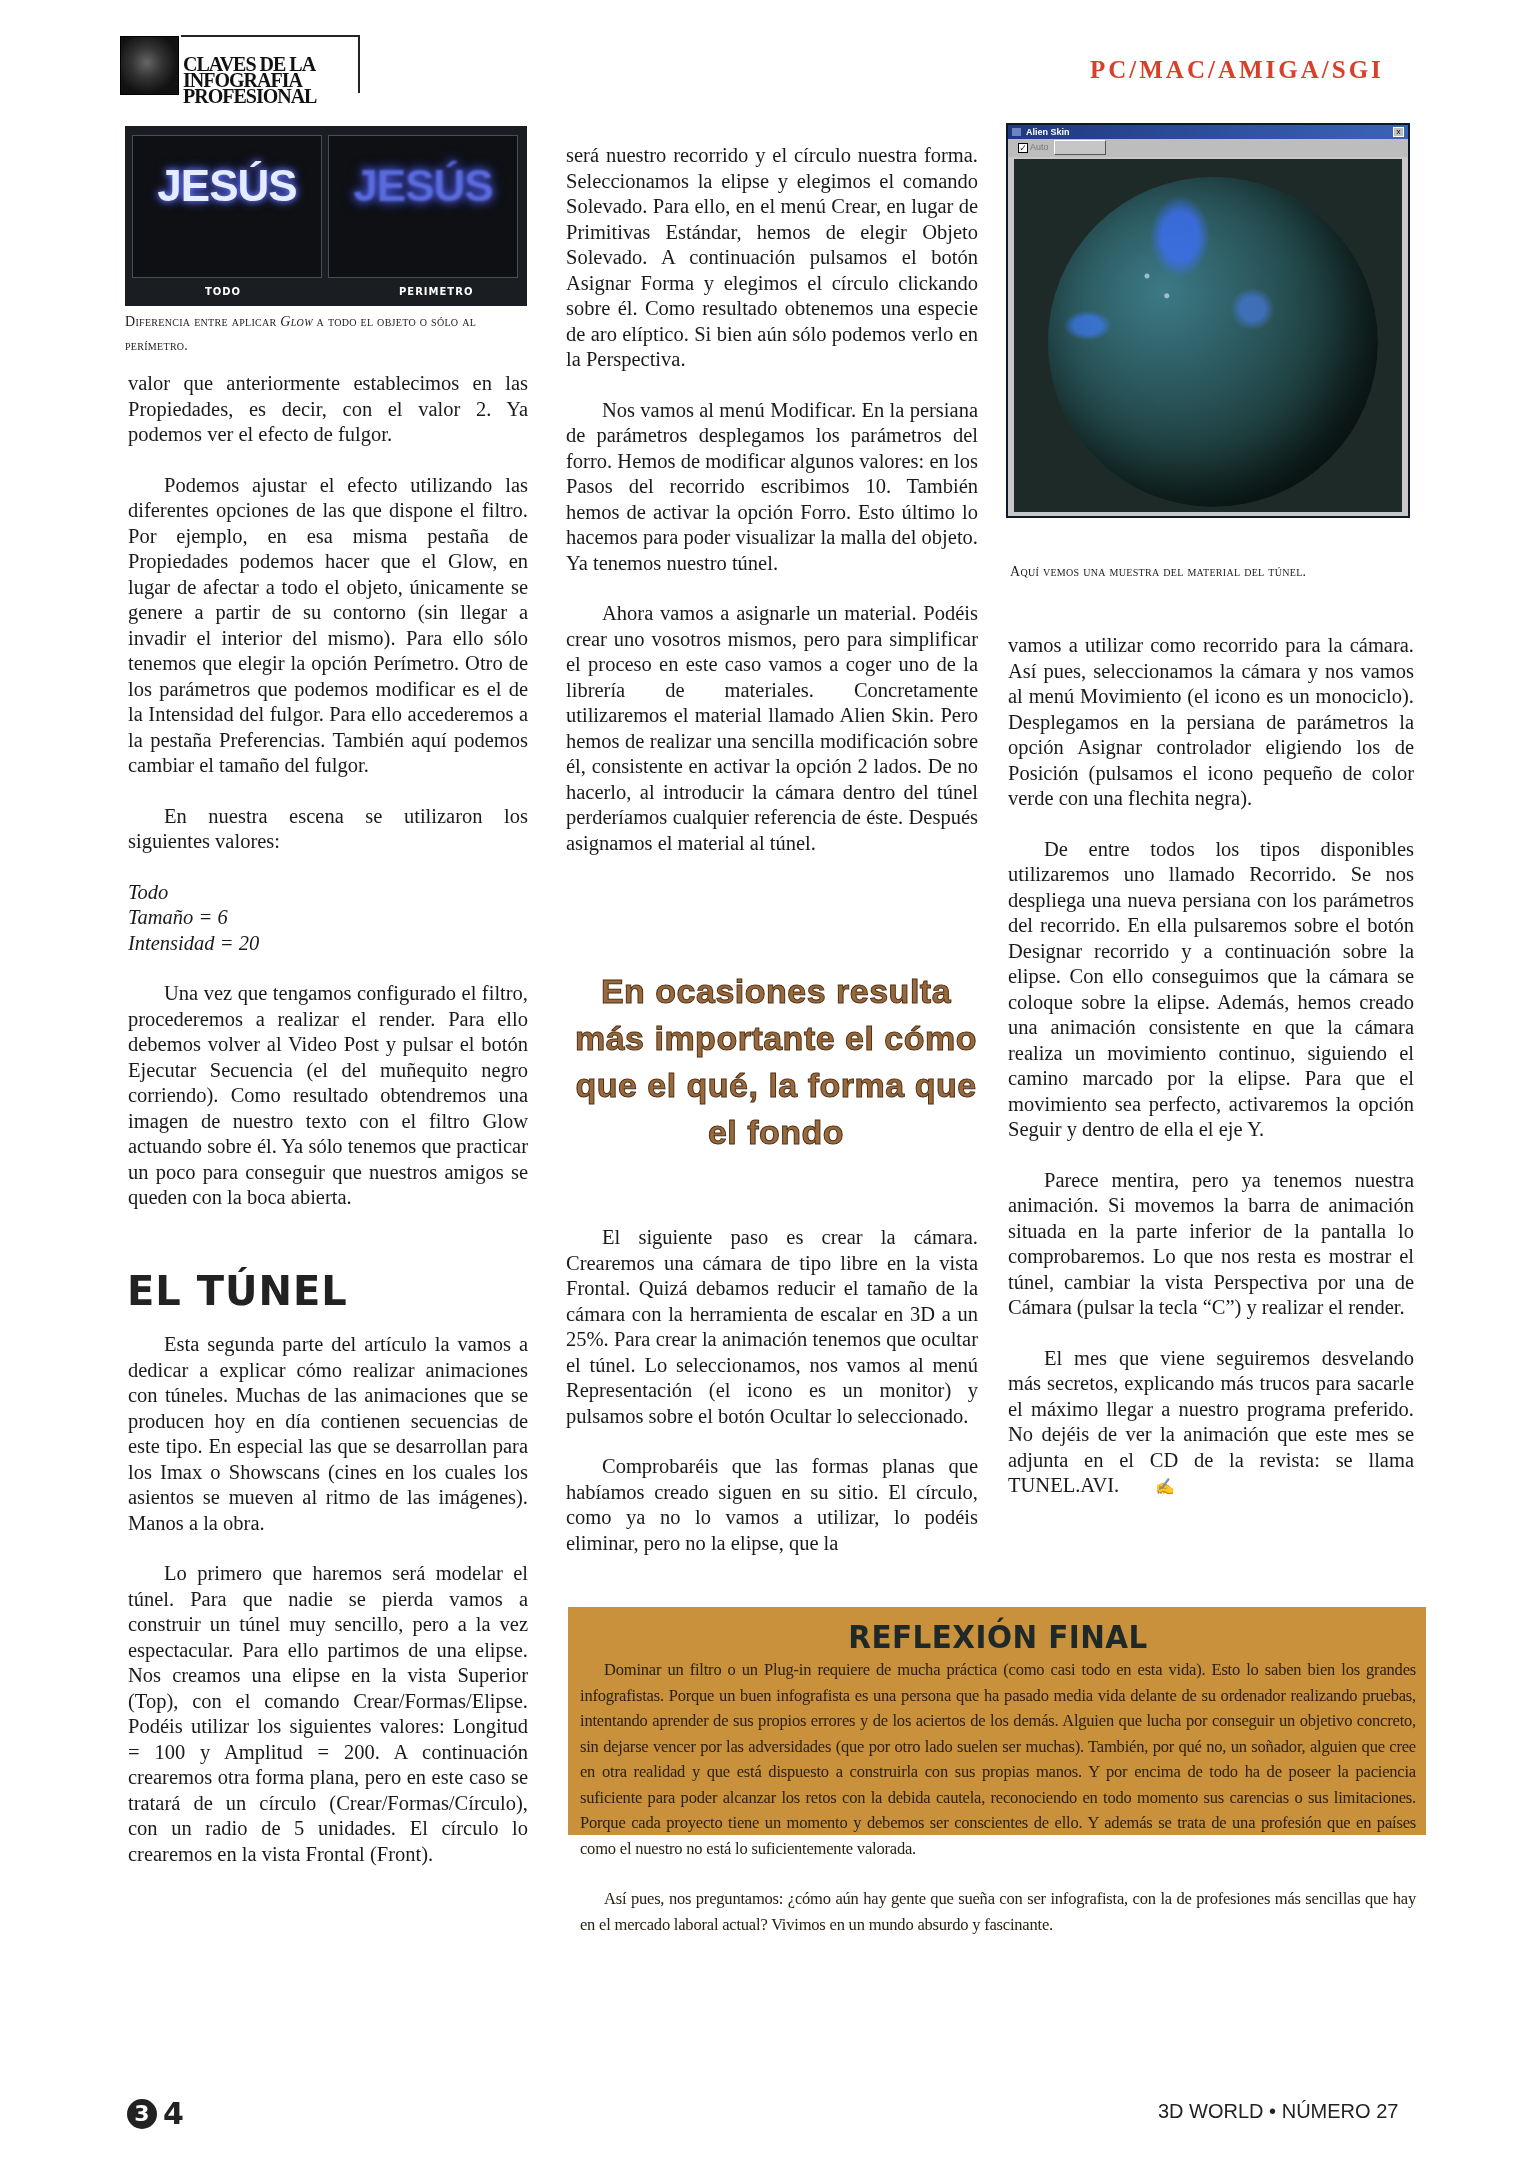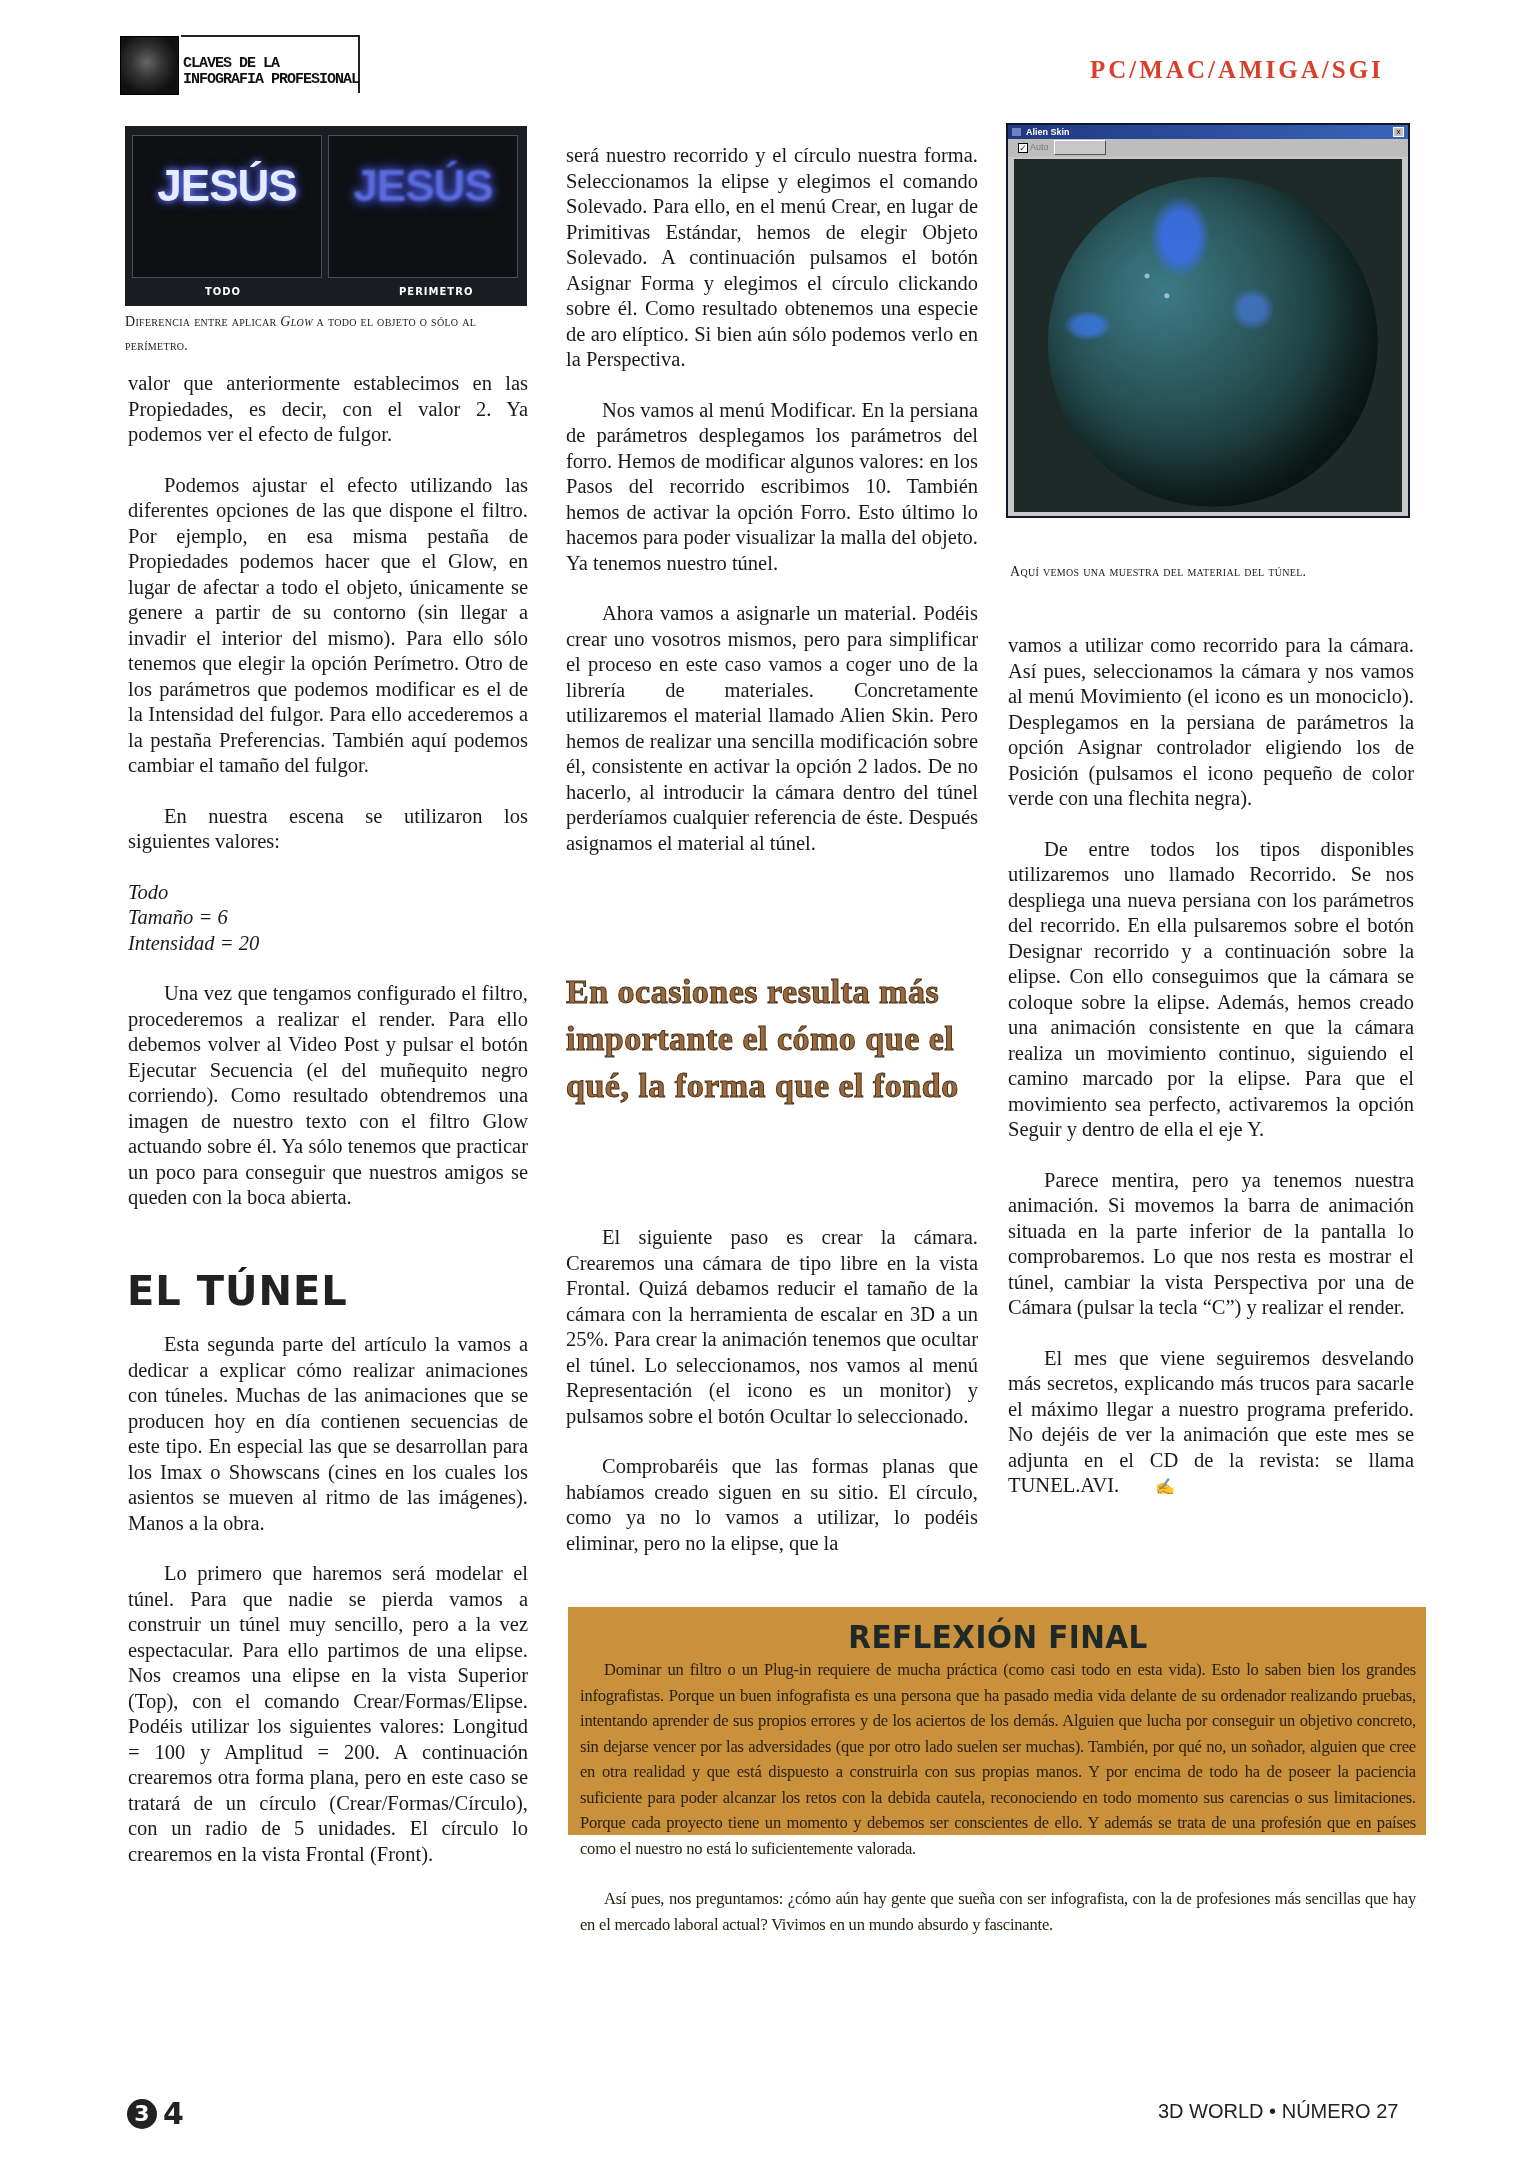--- a/index.html
+++ b/index.html
@@ -2,21 +2,21 @@
 <html><head>
 <meta charset="utf-8">
 <style>
   * { box-sizing: border-box; margin: 0; padding: 0; }
   html, body { width: 1527px; height: 2160px; background: #ffffff; }
   body { position: relative; font-family: "Liberation Serif", "DejaVu Serif", serif; color: #1a1a1a; overflow: hidden; }
 
   .logo { position: absolute; left: 120px; top: 36px; width: 240px; height: 60px; }
   .logo-img { position: absolute; left: 0; top: 0; width: 59px; height: 59px; background: radial-gradient(circle at 45% 45%, #666 0%, #333 35%, #111 70%); border: 1px solid #000; }
   .logo-frame { position: absolute; left: 61px; top: -1px; width: 179px; height: 58px; border-top: 2px solid #222; border-right: 2px solid #222; }
-  .logo-text { position: absolute; left: 63px; top: 20px; font-family: Liberation Mono, monospace; font-weight: bold; font-size: 15px; line-height: 16px; letter-spacing: -1px; color: #111; }
+  .logo-text { position: absolute; left: 63px; top: 20px; font-family: Liberation Serif, serif; font-weight: bold; font-size: 20px; line-height: 16px; letter-spacing: -1px; color: #111; }
 
   .section-tag { position: absolute; left: 1090px; top: 56px; font-family: "Liberation Serif", serif; font-weight: bold; font-size: 25px; letter-spacing: 3px; color: #d8402b; }
 
   .col { position: absolute; font-size: 20.5px; line-height: 25.5px; text-align: justify; }
   .col p { margin-bottom: 25px; }
   .col p.indent { text-indent: 36px; }
 
   .fig1 { position: absolute; left: 125px; top: 126px; width: 402px; height: 180px; background: #1a1d22; }
   .fig1 .panel { position: absolute; top: 9px; width: 190px; height: 143px; border: 1px solid #4a4e55; background: #0e1013; overflow: hidden; }
   .fig1 .panel .word { position: absolute; top: 25px; left: 0; right: 0; text-align: center; font-family: "Liberation Sans", sans-serif; font-weight: bold; font-size: 44px; letter-spacing: -1px; }
@@ -42,21 +42,21 @@
   .fig2 .sphere { position: absolute; left: 34px; top: 18px; width: 330px; height: 330px; border-radius: 50%;
     background:
       radial-gradient(circle at 30% 30%, rgba(220,240,255,0.6) 0 2px, transparent 3px),
       radial-gradient(circle at 36% 36%, rgba(220,240,255,0.6) 0 2px, transparent 3px),
       radial-gradient(ellipse at 40% 18%, rgba(60,110,230,0.9) 0 18px, transparent 30px),
       radial-gradient(ellipse at 12% 45%, rgba(60,120,230,0.8) 0 14px, transparent 24px),
       radial-gradient(ellipse at 62% 40%, rgba(70,120,220,0.7) 0 12px, transparent 22px),
       radial-gradient(circle at 35% 35%, #3c7a86 0%, #2c5a60 30%, #1c3a38 60%, #0e1e1c 85%);
     box-shadow: inset -20px -20px 60px rgba(0,0,0,0.6); }
 
-  .pullquote { position: absolute; left: 566px; top: 968px; width: 420px; font-family: Liberation Serif, serif; font-weight: bold; font-size: 34px; line-height: 47px; color: #9a6a3c; -webkit-text-stroke: 1px #4a3018; letter-spacing: 0.5px; }
+  .pullquote { position: absolute; left: 566px; top: 968px; width: 420px; text-align: center; font-family: Liberation Sans, sans-serif; font-weight: bold; font-size: 34px; line-height: 47px; color: #9a6a3c; -webkit-text-stroke: 1px #4a3018; letter-spacing: 0.5px; }
 
   h2.section-title { position: absolute; left: 127px; top: 1268px; font-family: "DejaVu Sans", sans-serif; font-weight: bold; font-size: 40px; color: #222; letter-spacing: 1px; }
 
   .sidebar-box { position: absolute; left: 568px; top: 1607px; width: 858px; height: 228px; background: #c9913c; padding: 10px 10px 0 12px; }
   .sidebar-box h3 { text-align: center; font-family: "DejaVu Sans", sans-serif; font-weight: bold; font-size: 32px; color: #1f2a28; letter-spacing: 0.5px; line-height: 40px; transform: scaleX(0.92); }
   .sidebar-box p { font-family: "Liberation Serif", serif; font-size: 16.5px; line-height: 25.5px; color: #2a2010; text-align: justify; text-indent: 24px; letter-spacing: -0.2px; }
   .sidebar-box p + p { margin-top: 25px; }
 
   .pagenum { position: absolute; left: 127px; top: 2096px; display: flex; align-items: center; gap: 6px; }
   .pagenum .circ { width: 30px; height: 30px; border-radius: 50%; background: #222; color: #fff; font-family: "DejaVu Sans", sans-serif; font-weight: bold; font-size: 22px; line-height: 30px; text-align: center; }

